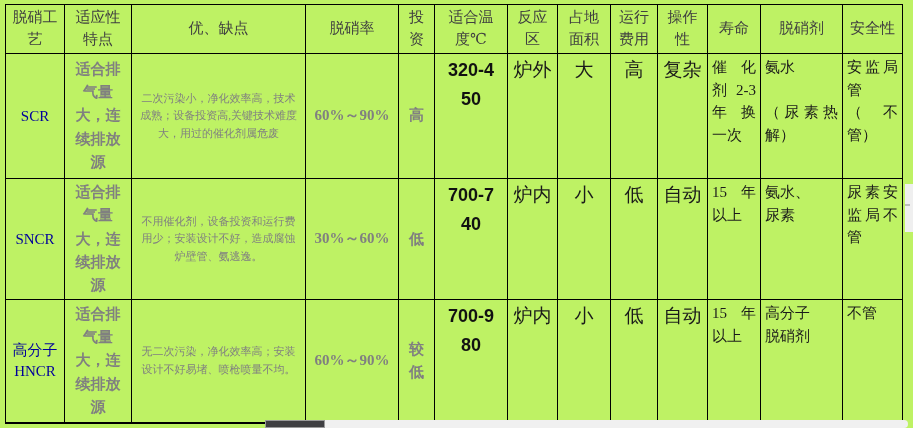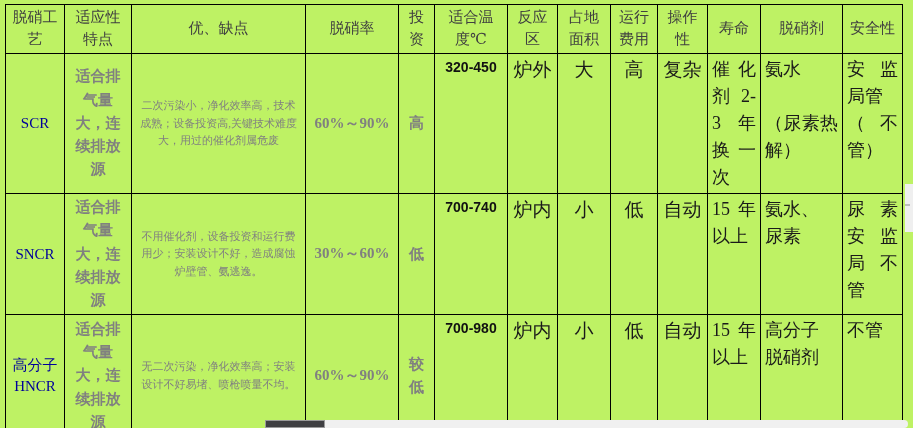--- a/index.html
+++ b/index.html
@@ -13,23 +13,23 @@
   .cmp tbody tr:nth-child(1){height:125px;}
   .cmp tbody tr:nth-child(2){height:115px;}
   .cmp tbody tr:nth-child(3){height:123px;}
   .cmp th{color:#404040;font-size:15px;text-align:center;vertical-align:middle;line-height:1.45;}
   
   td.c-name{color:#00009b;font-weight:normal;text-align:center;vertical-align:middle;
             font-size:15px;line-height:1.4;}
   td.c-gray{color:#808080;text-align:center;vertical-align:middle;font-size:15px;line-height:1.55;font-weight:bold;}
   td.c-pros{color:#808080;text-align:center;vertical-align:middle;font-size:11px;line-height:1.6;padding:2px 6px;}
   td.c-top{color:#1a1a1a;text-align:center;vertical-align:top;font-size:19px;line-height:1.5;}
-  td.c-topl{color:#1a1a1a;text-align:left;vertical-align:top;font-size:18px;line-height:1.5;text-align:justify;}
+  td.c-topl{color:#1a1a1a;text-align:left;vertical-align:top;font-size:15px;line-height:1.5;text-align:justify;}
   td.c-temp{color:#111;font-family:"Liberation Sans","DejaVu Sans",sans-serif;
-            font-weight:bold;font-size:14px;text-align:center;vertical-align:top;}
+            font-weight:bold;font-size:18px;text-align:center;vertical-align:top;}
   td.c-temp .wrapnum{display:inline-block;max-width:52px;word-break:break-all;line-height:1.6;}
   td.c-gray .wrapnum{display:inline-block;max-width:76px;word-break:break-all;line-height:1.7;}
   
   #hscroll{position:absolute;left:265px;top:420px;width:643px;height:8px;
            background:#f0f0f0;border-radius:4px;}
   #hthumb{position:absolute;left:0;top:0;width:60px;height:8px;background:#3f3f42;
           border:1px solid #9a9a9a;box-sizing:border-box;}
   #vscroll{position:absolute;left:905px;top:184px;width:8px;height:48px;
            background:#efefef;}
   #vdash{position:absolute;left:0;top:20px;width:5px;height:2px;background:#bdbdbd;}

